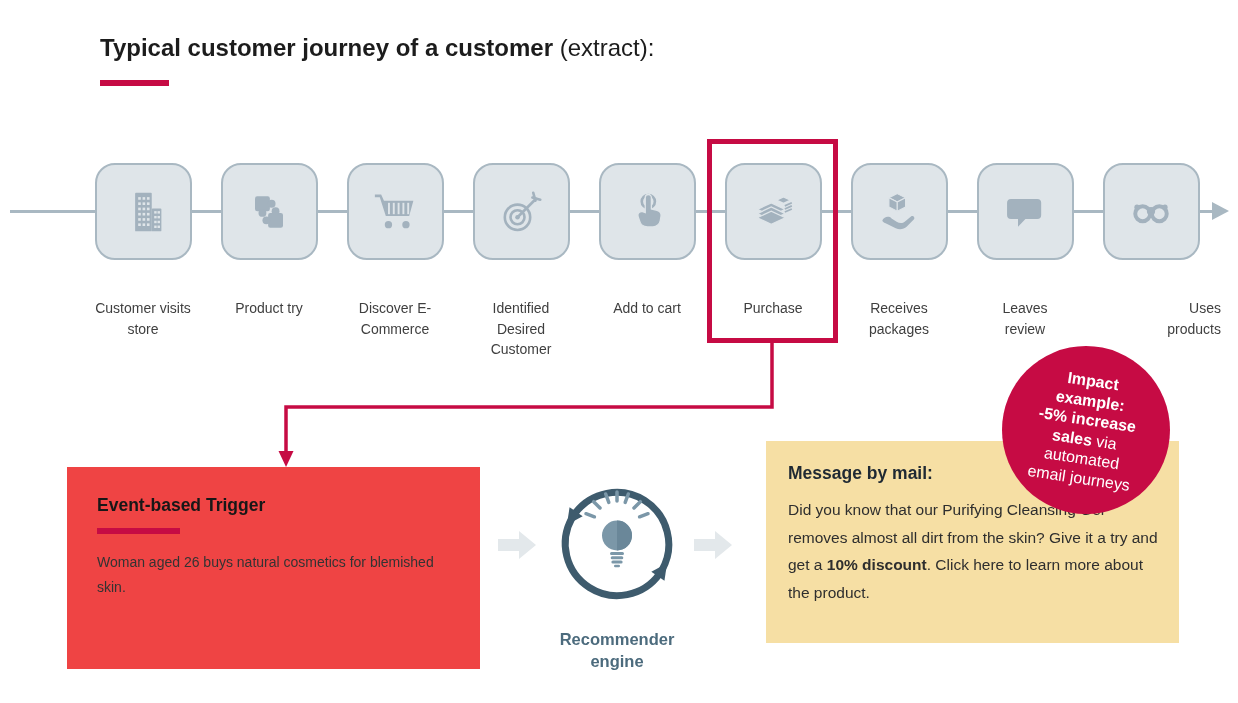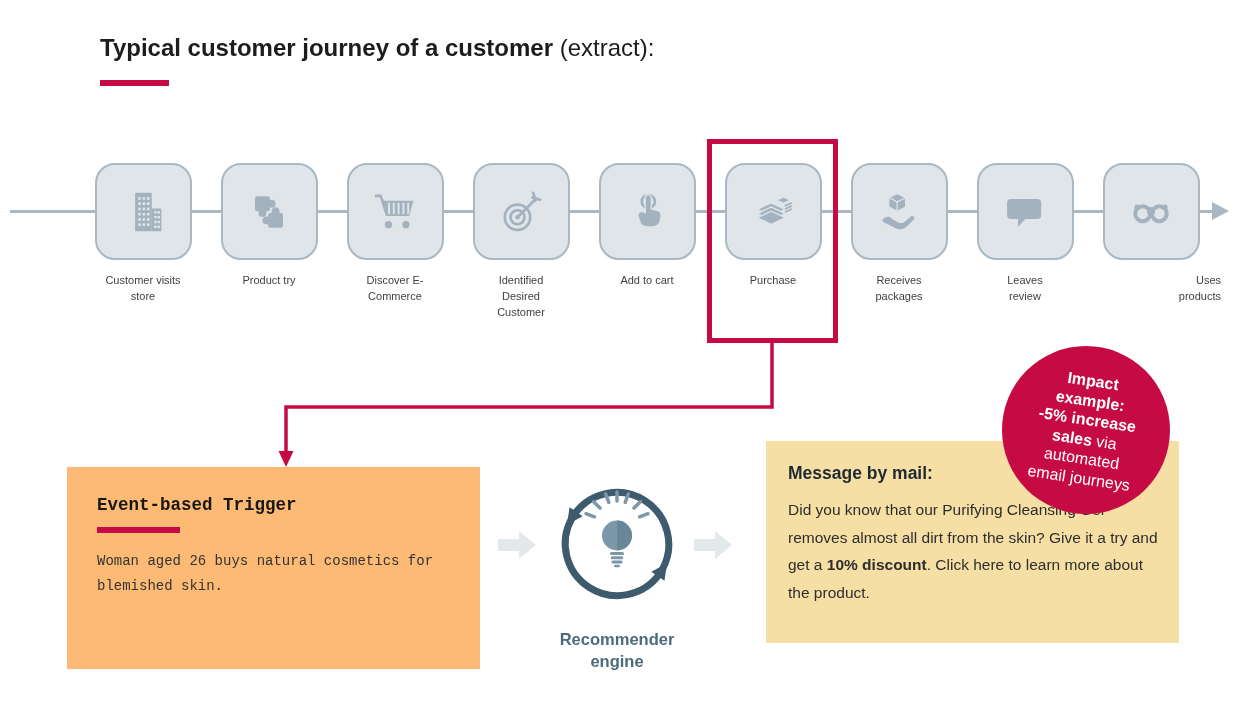--- a/index.html
+++ b/index.html
@@ -17,32 +17,32 @@
   #journey-line{left:10px;top:210px;width:1204px;height:3px;background:#A9B8C2;}
   #journey-line-arrow{left:1212px;top:202px;width:0;height:0;
       border-top:9px solid transparent;border-bottom:9px solid transparent;
       border-left:17px solid #A9B8C2;}
 
   
   .step{position:absolute;top:163px;width:140px;text-align:center;}
   .node{width:97px;height:97px;margin:0 auto;background:#DFE5E9;border:2.5px solid #A9B8C2;
         border-radius:20px;box-sizing:border-box;display:flex;align-items:center;justify-content:center;}
   .node svg{width:56px;height:56px;}
-  .step-label{margin-top:12px;font-size:11px;line-height:1.47;color:#3f3f3f;white-space:pre-line;}
+  .step-label{margin-top:38px;font-size:14px;line-height:1.47;color:#3f3f3f;white-space:pre-line;}
 
   
   #purchase-highlight{left:707px;top:139px;width:131px;height:204px;border:5px solid #C60B44;
         box-sizing:border-box;background:transparent;}
 
   
   #connector-svg{left:270px;top:341px;}
 
   
-  #trigger-box{left:67px;top:467px;width:413px;height:202px;background:#fdba74;box-sizing:border-box;
-        padding:28px 30px 0 30px;font-family:Liberation Mono, monospace;}
+  #trigger-box{left:67px;top:467px;width:413px;height:202px;background:#ef4444;box-sizing:border-box;
+        padding:28px 30px 0 30px;}
   #trigger-title{font-size:17.5px;font-weight:bold;color:#171717;}
   #trigger-underline{width:83px;height:6px;background:#C60B44;margin-top:12px;}
   #trigger-body{margin-top:16px;font-size:14px;line-height:1.75;color:#333;width:360px;}
 
   
   .block-arrow{position:absolute;top:529px;}
 
   
   #engine-svg{left:540px;top:467px;}
   #engine-label{left:527px;top:628px;width:180px;text-align:center;font-size:16.5px;font-weight:bold;

